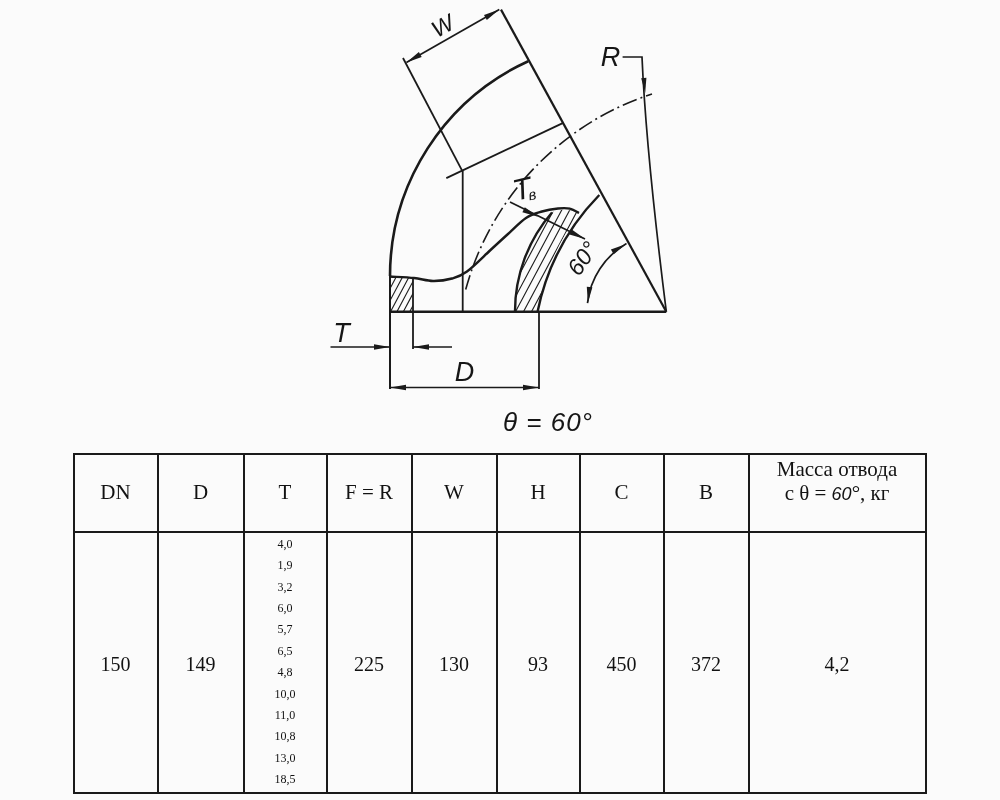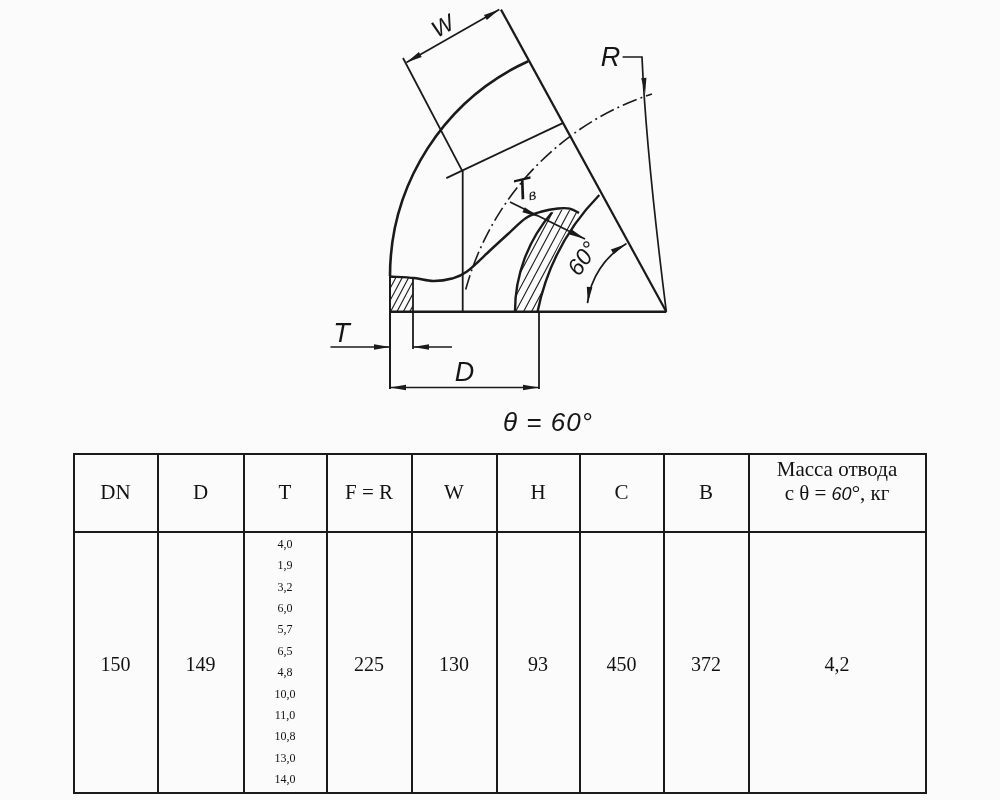--- a/index.html
+++ b/index.html
@@ -133,21 +133,21 @@
               <div>1,9</div>
               <div>3,2</div>
               <div>6,0</div>
               <div>5,7</div>
               <div>6,5</div>
               <div>4,8</div>
               <div>10,0</div>
               <div>11,0</div>
               <div>10,8</div>
               <div>13,0</div>
-              <div>14,0</div>
+              <div>18,5</div>
             </div>
           </td>
           <td class="dv">225</td>
           <td class="dv">130</td>
           <td class="dv">93</td>
           <td class="dv">450</td>
           <td class="dv">372</td>
           <td class="dv">4,2</td>
         </tr>
 </tbody>

